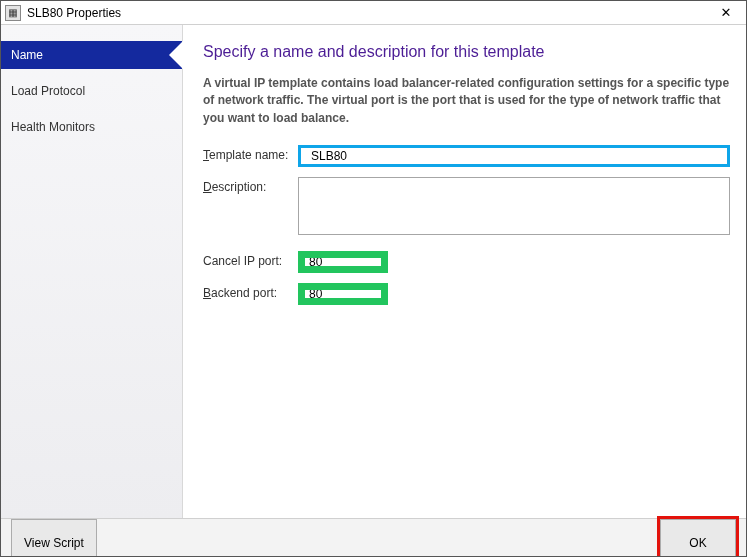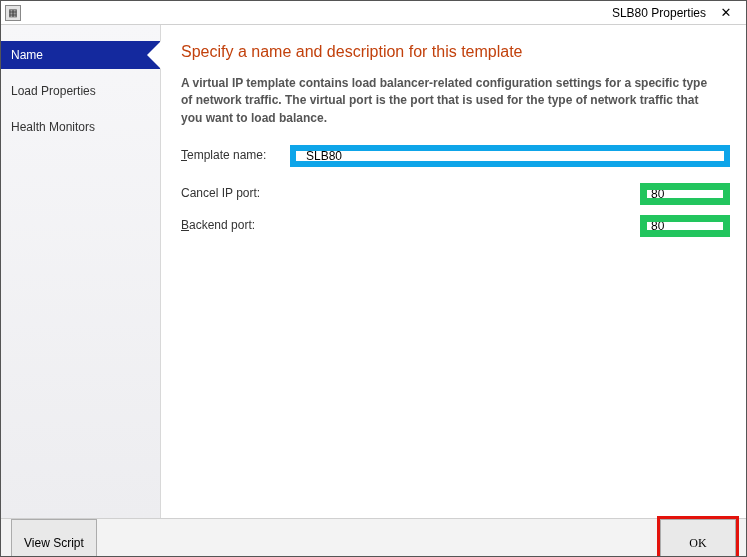--- a/index.html
+++ b/index.html
@@ -29,39 +29,38 @@
     margin-right: 6px;
     display: flex; align-items: center; justify-content: center;
     font-size: 10px;
     border: 1px solid #888;
     background: #e4e4e4;
   }
   .titlebar .title {
     flex: 1;
     font-size: 12px;
     color: #000;
-    text-align: right;
   }
   .titlebar .close {
     width: 40px; height: 23px;
     display: flex; align-items: center; justify-content: center;
     font-size: 13px;
     color: #000;
     cursor: pointer;
   }
 
   
   .content {
     display: flex;
     height: calc(100% - 24px - 38px);
   }
 
   
   .sidebar {
-    width: 160px;
+    width: 182px;
     background: linear-gradient(to bottom, #f7f7f9, #ededf0);
     border-right: 1px solid #d8d8d8;
     padding-top: 16px;
     text-align: right;
   }
   .sidebar .item {
     height: 28px;
     display: flex;
     align-items: center;
     padding-left: 10px;
@@ -88,55 +87,54 @@
 
   
   .main {
     flex: 1;
     padding: 18px 16px 10px 20px;
     overflow: auto;
   }
   .main h1 {
     font-size: 16px;
     font-weight: 400;
-    color: #c2410c;
+    color: #4c1d95;
     margin: 0 0 14px 0;
   }
   .main .intro {
     font-size: 12px;
     color: #555;
     line-height: 1.45;
     margin-bottom: 18px;
     max-width: 540px;
     font-weight: bold;
   }
   .form-row {
     display: flex;
     align-items: flex-start;
     margin-bottom: 10px;
-    justify-content: space-between;
   }
   .form-row label {
     width: 95px;
     font-size: 12px;
     color: #333;
     padding-top: 3px;
   }
   .form-row label .mn { text-decoration: underline; }
   .form-row input[type=text] {
     flex: 1;
     max-width: 440px;
     height: 22px;
     padding: 2px 4px;
     font-size: 12px;
     font-family: inherit;
     border: 1px solid #7a9fcc;
     outline: none;
   }
-  .form-row.name input[type=text] { border: 6px solid #0ea5e9; padding-left: 10px; }
+  .form-row.name input[type=text] { border: 3px solid #0ea5e9; padding-left: 10px; }
   .form-row textarea {
     flex: 1;
     max-width: 440px;
     height: 58px;
     padding: 2px 4px;
     font-size: 12px;
     font-family: inherit;
     border: 1px solid #a6a6a6;
     resize: none;
     outline: none;
@@ -166,55 +164,58 @@
     font-family: inherit;
     background: #e9e9e9;
     border: 1px solid #acacac;
     cursor: pointer;
     padding: 16px 12px;
   }
   .btn + .btn { margin-left: 8px; }
   .btn.highlight {
     outline: 3px solid #e3120b;
     outline-offset: 0;
-    font-family: Liberation Serif, serif;
   }
 </style>
 </head>
 <body>
 
 <div class="titlebar">
   <div class="app-icon">▦</div>
   <div class="title">SLB80 Properties</div>
   <div class="close">✕</div>
 </div>
 
 <div class="content">
 
   <div class="sidebar">
     <div class="item active">
       <span>Name</span>
     </div>
     <div class="item">
-      <span>Load Properties</span>
+      <span>Load Protocol</span>
     </div>
     <div class="item">
       <span>Health Monitors</span>
     </div>
   </div>
 
   <div class="main">
     <h1>Specify a name and description for this template</h1>
     <div class="intro">A virtual IP template contains load balancer-related configuration settings for a specific type of network traffic. The virtual port is the port that is used for the type of network traffic that you want to load balance.</div>
 
     <div class="form-row name">
       <label><span class="mn">T</span>emplate name:</label>
       <input type="text" value="SLB80" style="">
     </div>
 
+    <div class="form-row">
+      <label><span class="mn">D</span>escription:</label>
+      <textarea style=""></textarea>
+    </div>
 
     <div class="port-group">
       <div class="form-row port">
         <label>Cancel IP port:</label>
         <input type="text" value="80" style="">
       </div>
       <div class="form-row port">
         <label><span class="mn">B</span>ackend port:</label>
         <input type="text" value="80" style="">
       </div>

